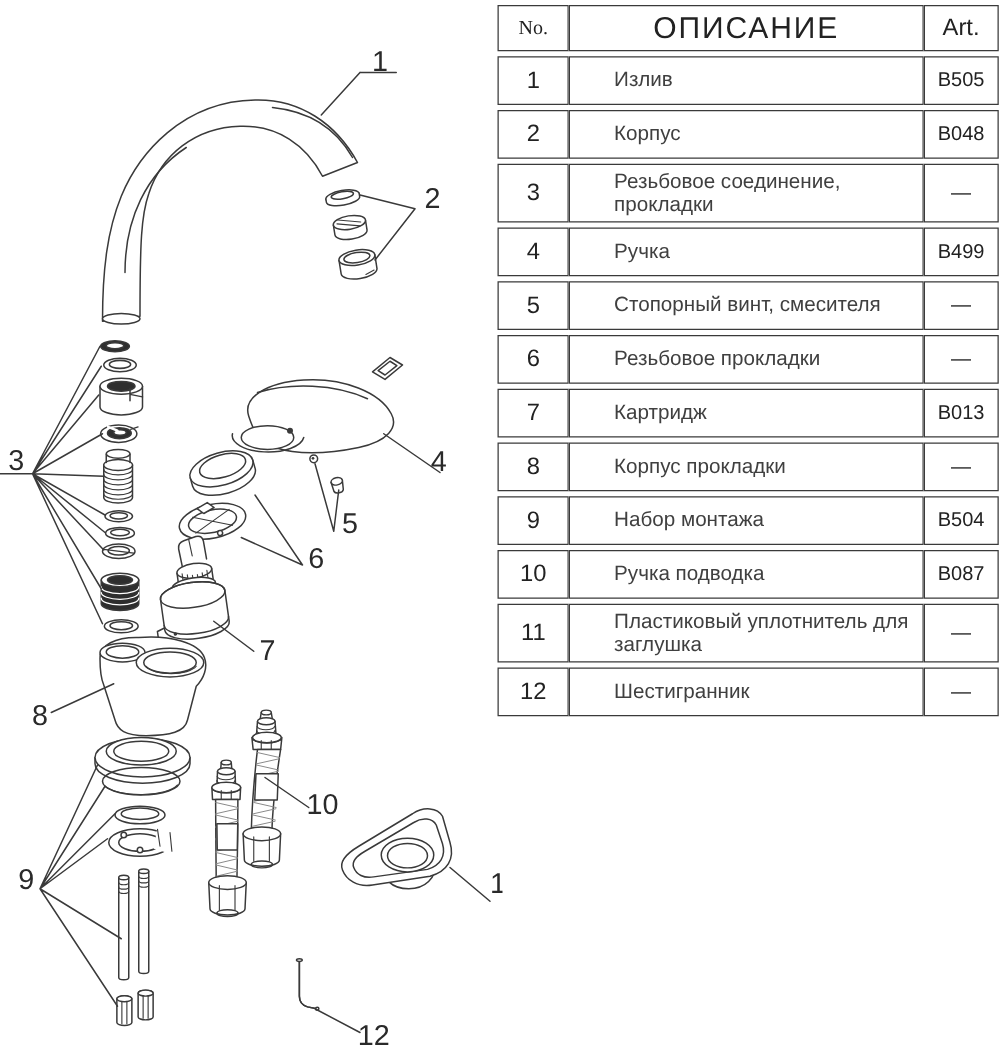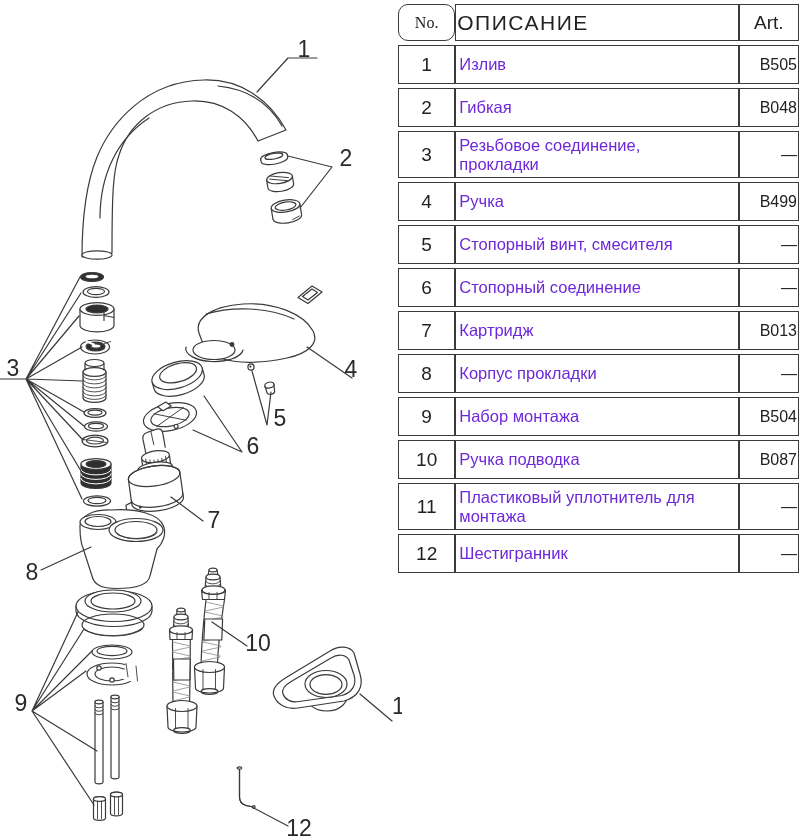--- a/index.html
+++ b/index.html
@@ -19,27 +19,27 @@
   .diagram .wslot{stroke:#ffffff;stroke-width:2;}
   .diagram .nostroke{stroke:none;}
   .diagram text.callout{font-family:"Liberation Sans",sans-serif;font-size:23px;
       fill:#2a2a2a;stroke:none;text-anchor:middle;}
   
   .table-wrap{position:absolute;left:398px;top:0;width:402px;}
   table.parts{border-collapse:separate;border-spacing:0 4px;width:401px;table-layout:fixed;}
   table.parts td,table.parts th{border:1px solid #3a3a3a;background:#fff;
       font-weight:normal;overflow:hidden;}
   col.c-no{width:57px;} col.c-desc{width:282px;} col.c-art{width:60px;}
-  th.h-no{font-family:"Liberation Serif",serif;font-size:16px;height:33px;text-align:center;border-radius:10px;}
-  th.h-desc{font-size:21px;letter-spacing:1.5px;text-align:left;}
+  th.h-no{font-family:"Liberation Serif",serif;font-size:16px;height:33px;text-align:center;}
+  th.h-desc{font-size:24px;letter-spacing:1.5px;text-align:center;}
   th.h-art{font-size:19px;text-align:center;margin-left:24px;}
   td.no{font-size:19px;text-align:center;height:35px;}
-  td.desc{font-size:16.5px;text-align:left;padding-left:3px;line-height:19px;
-      white-space:pre-line;color:#6d28d9;}
-  td.art{font-size:16px;text-align:right;}
+  td.desc{font-size:16.5px;text-align:left;padding-left:35px;line-height:19px;
+      white-space:pre-line;color:#404040;}
+  td.art{font-size:16px;text-align:center;}
   tr.tall td{height:43px;}
 </style>
 </head>
 <body>
 
 <div class="stage">
 
   <svg class="diagram" width="402" height="840" viewBox="0 0 402 840">
 
     <g>
@@ -321,42 +321,42 @@
         <th class="h-desc">ОПИСАНИЕ</th>
         <th class="h-art">Art.</th>
       </tr>
       <tr>
         <td class="no">1</td>
         <td class="desc">Излив</td>
         <td class="art">B505</td>
       </tr>
       <tr>
         <td class="no">2</td>
-        <td class="desc">Гибкая</td>
+        <td class="desc">Корпус</td>
         <td class="art">B048</td>
       </tr>
       <tr class="tall">
         <td class="no">3</td>
         <td class="desc">Резьбовое соединение,
 прокладки</td>
         <td class="art">—</td>
       </tr>
       <tr>
         <td class="no">4</td>
         <td class="desc">Ручка</td>
         <td class="art">B499</td>
       </tr>
       <tr>
         <td class="no">5</td>
         <td class="desc">Стопорный винт, смесителя</td>
         <td class="art">—</td>
       </tr>
       <tr>
         <td class="no">6</td>
-        <td class="desc">Стопорный соединение</td>
+        <td class="desc">Резьбовое прокладки</td>
         <td class="art">—</td>
       </tr>
       <tr>
         <td class="no">7</td>
         <td class="desc">Картридж</td>
         <td class="art">B013</td>
       </tr>
       <tr>
         <td class="no">8</td>
         <td class="desc">Корпус прокладки</td>
@@ -368,21 +368,21 @@
         <td class="art">B504</td>
       </tr>
       <tr>
         <td class="no">10</td>
         <td class="desc">Ручка подводка</td>
         <td class="art">B087</td>
       </tr>
       <tr class="tall">
         <td class="no">11</td>
         <td class="desc">Пластиковый уплотнитель для
-монтажа</td>
+заглушка</td>
         <td class="art">—</td>
       </tr>
       <tr>
         <td class="no">12</td>
         <td class="desc">Шестигранник</td>
         <td class="art">—</td>
       </tr>
     </tbody>
       </table>
   </div>

